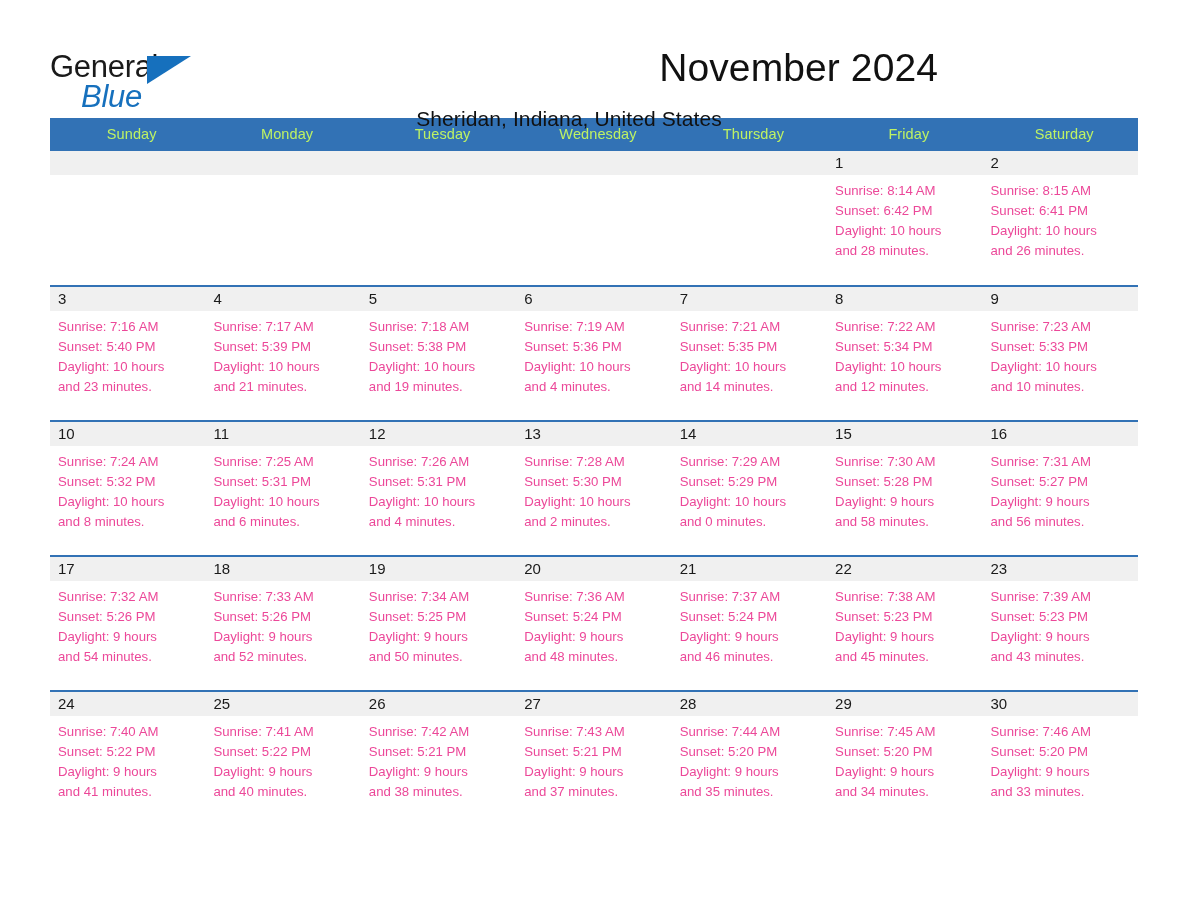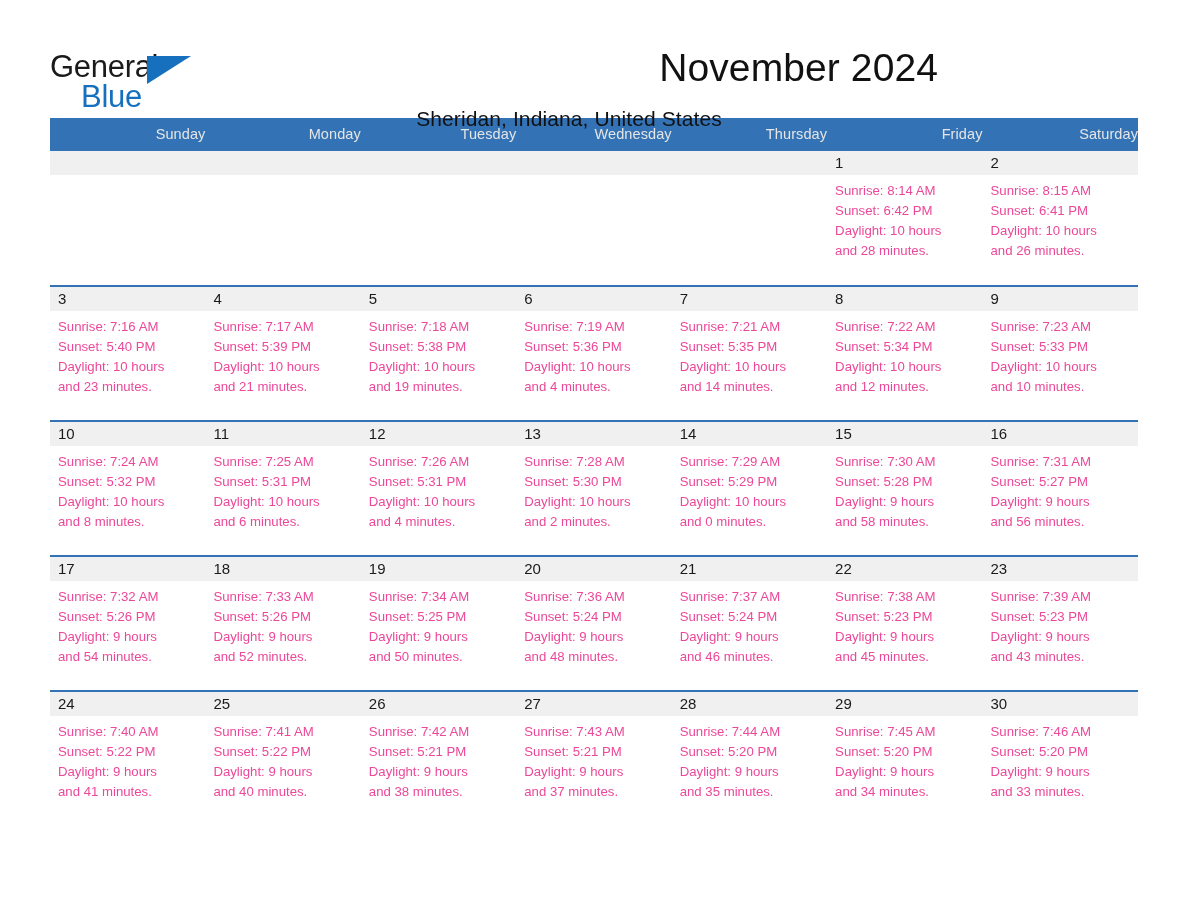--- a/index.html
+++ b/index.html
@@ -57,20 +57,21 @@
   }
   .logo-blue {
     position: absolute;
     left: 31px;
     top: 36px;
     font-size: 31px;
     line-height: 34px;
     letter-spacing: -0.3px;
     color: #1670bd;
     font-weight: 400;
+    font-style: italic;
   }
   .titles {
     text-align: right;
     flex: 1 1 auto;
     padding-top: 0px;
   }
   .month-title {
     font-size: 39px;
     line-height: 48px;
     font-weight: 400;
@@ -89,24 +90,24 @@
 
   
   .calendar {
     width: 1088px;
     margin-top: 8px;
     border-collapse: collapse;
     table-layout: fixed;
   }
   .calendar th {
     background: #3272b5;
-    color: #e5e5e5;
+    color: #bef264;
     font-size: 14.5px;
     font-weight: 400;
-    text-align: right;
+    text-align: center;
     padding: 8px 0 9px 8px;
     height: 30px;
     letter-spacing: 0.1px;
   }
   .calendar td {
     vertical-align: top;
     padding: 0;
     height: 135px;
     width: 155.4px;
     border-top: 2px solid #3272b5;

